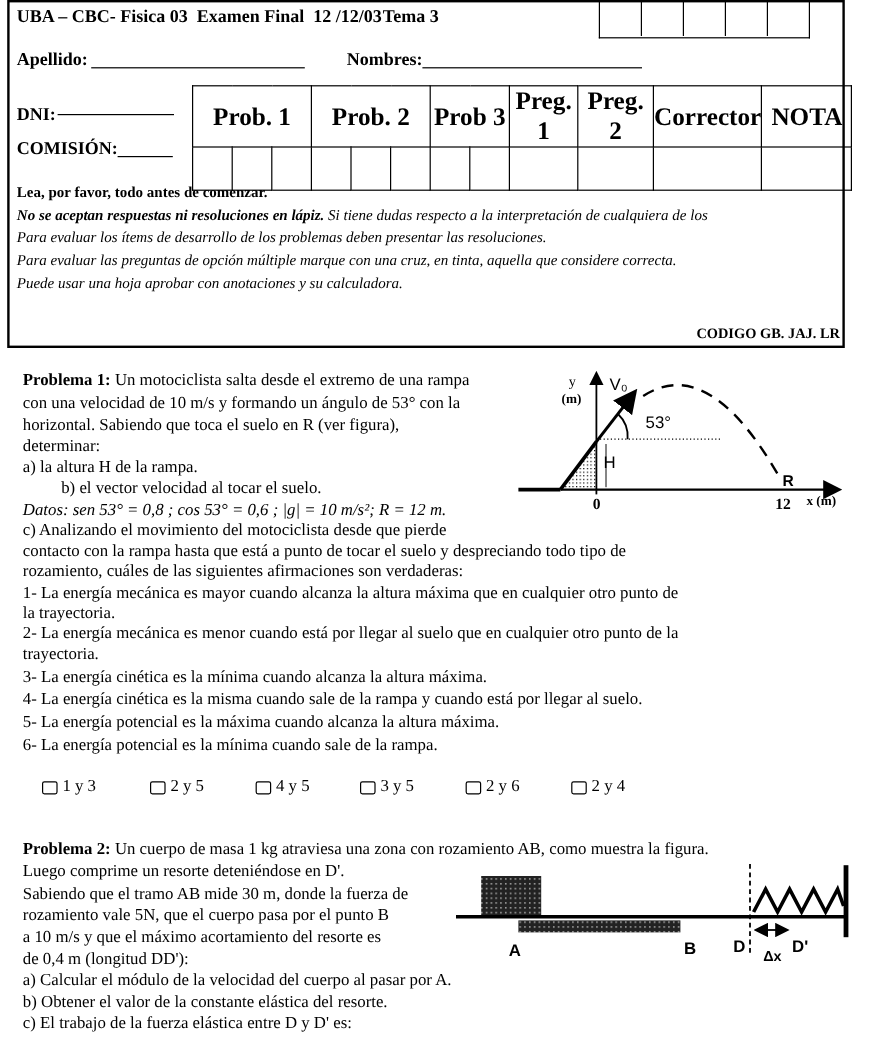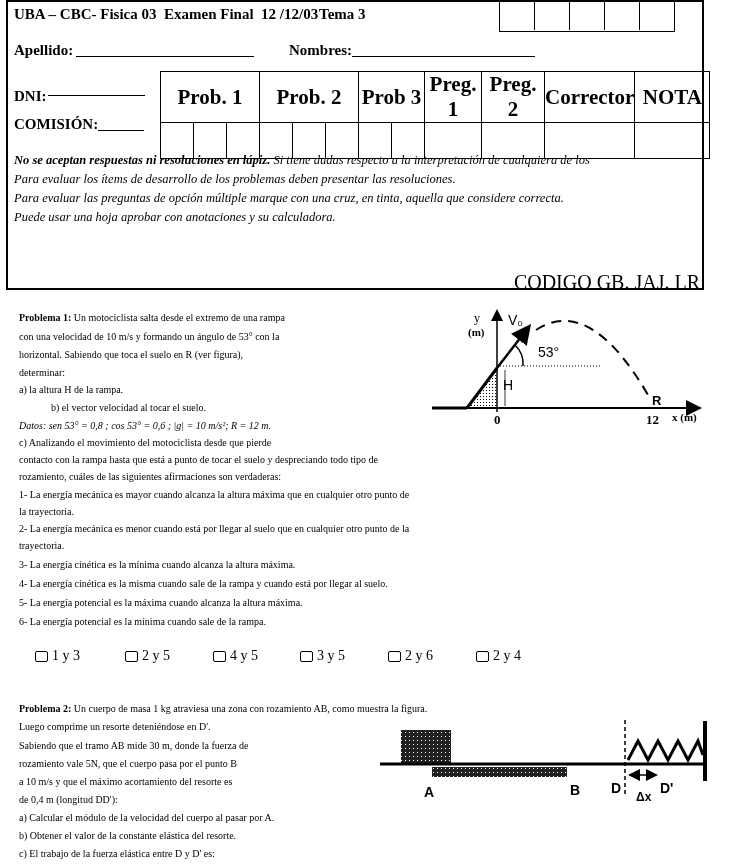--- a/index.html
+++ b/index.html
@@ -21,23 +21,23 @@
   .lbl { font-size:15px; font-weight:bold; }
   .line { border-bottom:1.5px solid #000; }
 
   table.grade { border-collapse:collapse; position:absolute; left:160px; top:71px; }
   table.grade td, table.grade th { border:1.5px solid #000; padding:0; text-align:center;
      font-size:21px; font-weight:bold; font-family:"Liberation Serif", serif; }
   table.grade th { height:24px; }
   table.grade td { height:35px; }
   #instructions { left:14px; top:151px; width:680px; }
   #instructions p { margin:0; font-size:12.5px; line-height:19px; white-space:nowrap; }
-  #codigo { right:30px; top:271px; font-size:20px; font-weight:normal; }
-
-  .txt { font-size:10px; line-height:19px; white-space:nowrap; }
+  #codigo { right:30px; top:271px; font-size:12px; font-weight:bold; }
+
+  .txt { font-size:14px; line-height:19px; white-space:nowrap; }
   .p1 { left:19px; }
   .opt { font-size:14px; display:flex; align-items:center; gap:4px; }
   .box { width:11px; height:9px; border:1px solid #000; border-radius:2px; display:inline-block; }
 </style>
 </head>
 <body>
 
 <div id="frame" class="abs"></div>
 <div id="title" class="abs">UBA – CBC- Fisica 03  Examen Final  12 /12/03</div>
 <div id="tema" class="abs">Tema  3</div>
@@ -81,20 +81,21 @@
     <td style="width:32px;border-left:1px dashed #000;"></td>
     <td></td>
     <td></td>
     <td></td>
     <td></td>
   </tr>
 </tbody>
   </table>
 
 <div id="instructions" class="abs">
+  <p class="b">Lea, por favor, todo antes de comenzar.</p>
   <p><span class="b i">No se aceptan respuestas ni resoluciones en lápiz.</span><span class="i"> Si tiene dudas respecto a la interpretación de cualquiera de los</span></p>
   <p class="i">Para evaluar los ítems de desarrollo de los problemas deben presentar las resoluciones.</p>
   <p class="i">Para evaluar las preguntas de opción múltiple marque con una cruz, en tinta,  aquella que considere correcta.</p>
   <p class="i">Puede usar una hoja aprobar con anotaciones y su calculadora.</p>
 </div>
 <div id="codigo" class="abs">CODIGO GB. JAJ. LR</div>
 
 <div class="abs txt p1" style="top:308px;"><span class="b">Problema 1:</span><span> Un motociclista salta desde el extremo de una rampa</span></div>
 <div class="abs txt p1" style="top:327px;">con una velocidad de 10 m/s y formando un ángulo de 53° con la</div>
 <div class="abs txt p1" style="top:345px;">horizontal. Sabiendo que toca el suelo en R (ver figura),</div>

